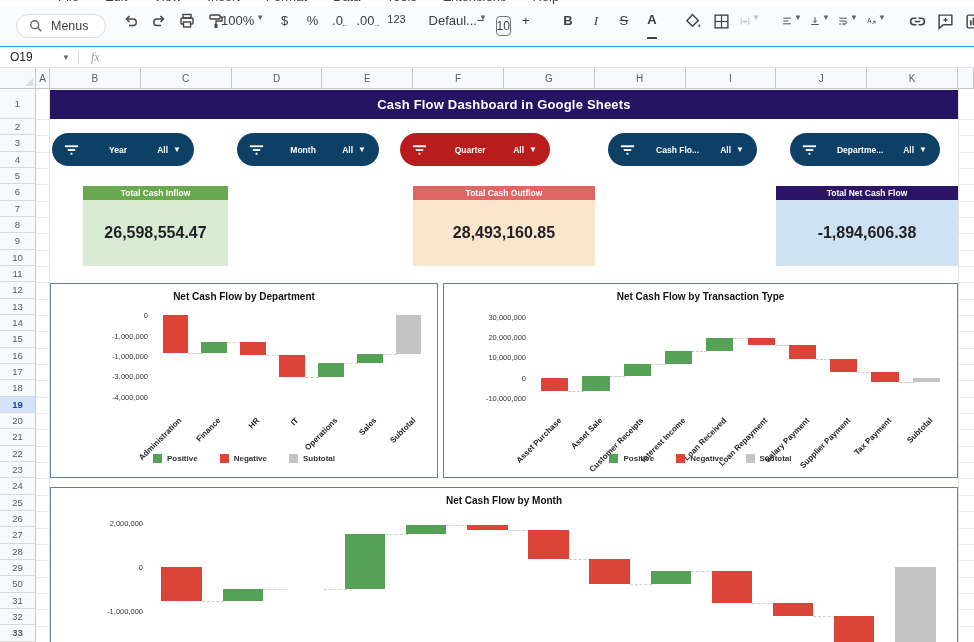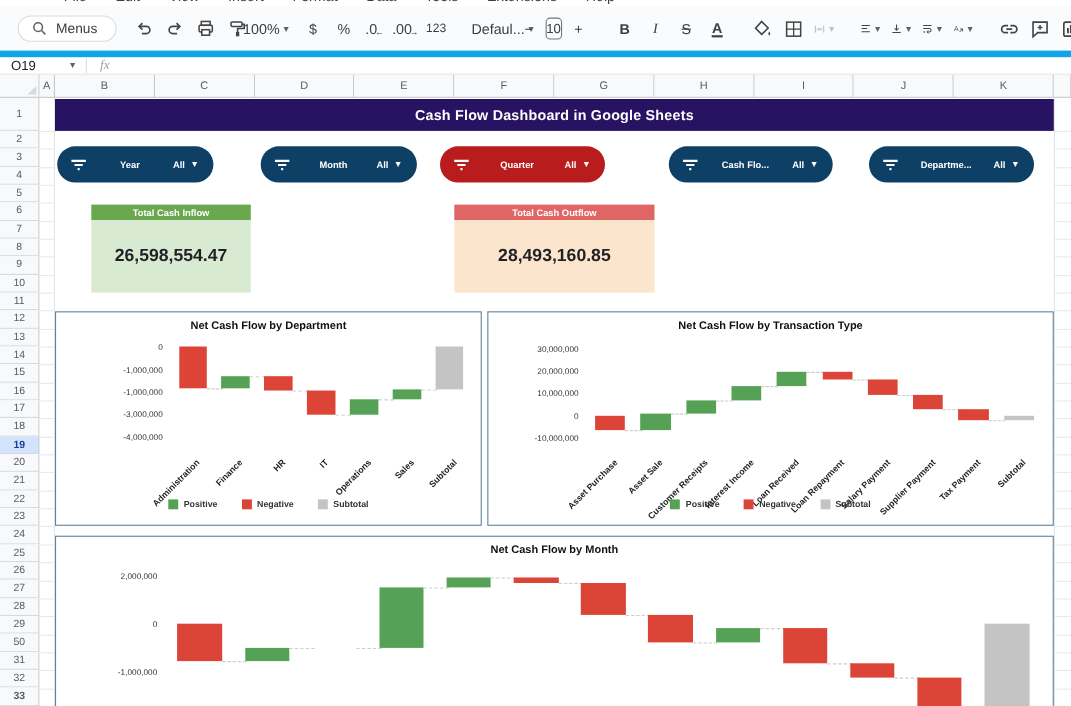--- a/index.html
+++ b/index.html
@@ -9,35 +9,35 @@
   
   .menu-strip { height:6px; overflow:hidden; background:#fff; }
   .menu-strip .inner { display:flex; gap:26px; padding-left:58px; margin-top:-11px;
     font-size:13px; color:#3c4043; }
   .toolbar { height:40px; background:#f9fbfd; display:flex; align-items:center;
     padding-left:16px; gap:2px; }
   .pill { display:flex; align-items:center; gap:8px; border:1px solid #dadce0;
     border-radius:16px; background:#fff; padding:4px 16px 4px 12px; font-size:12.5px;
     color:#3c4043; margin-right:10px; }
   .tbtn { min-width:26px; height:26px; border-radius:4px; display:flex;
-    align-items:center; justify-content:center; color:#444; font-size:13px;
+    justify-content:center; color:#444; font-size:13px;
     padding:0 3px; cursor:default; }
   .tchar { font-size:13px; color:#3c4043; }
   .caret { font-size:8px; color:#5f6368; margin-left:2px; }
   .tdiv { width:1px; height:20px; background:#dadce0; margin:0 6px; }
   .fontsize-box { border:1px solid #747775; border-radius:4px; width:26px; height:20px;
     display:flex; align-items:center; justify-content:center; font-size:12px; color:#3c4043; }
   .bold { font-weight:bold; } .ital { font-style:italic; font-family:"Liberation Serif",serif; }
   .strike { text-decoration:line-through; } .uline { border-bottom:2px solid #3c4043; line-height:1; }
   .subarrow { font-size:8px; margin-top:7px; margin-left:-2px; color:#3c4043; }
   .dim { opacity:.38; }
   svg.ic { display:block; }
 
   
-  .formula-bar { height:22px; background:#fff; border-top:6px solid #0ea5e9;
+  .formula-bar { height:22px; background:#fff; border-top:1px solid #0ea5e9;
     border-bottom:1px solid #e0e3e7; display:flex; align-items:center; font-size:12px; color:#202124; }
   .name-box { width:78px; display:flex; align-items:center; justify-content:space-between;
     padding:0 8px 0 10px; }
   .fb-div { width:1px; height:14px; background:#dadce0; }
   .fx { font-style:italic; font-family:"Liberation Serif",serif; color:#9aa0a6;
     margin-left:12px; font-size:12px; }
 
   
   .grid-wrap { position:relative; width:974px; height:574px; }
   .corner { position:absolute; left:0; top:0; width:36px; height:21px; background:#f8f9fa;
@@ -475,20 +475,24 @@
     </div>
 
     <div class="kpi" style="left:19px;width:173px;padding-left:28px;">
       <div class="kpi-h" style="background: rgb(106, 168, 79);">Total Cash Inflow</div>
       <div class="kpi-b" style="background: rgb(217, 234, 211);">26,598,554.47</div>
     </div>
     <div class="kpi" style="left:377px;width:182px;">
       <div class="kpi-h" style="background: rgb(224, 102, 102);">Total Cash Outflow</div>
       <div class="kpi-b" style="background: rgb(252, 229, 205);">28,493,160.85</div>
     </div>
+    <div class="kpi" style="left:740px;width:182px;">
+      <div class="kpi-h" style="background: rgb(44, 21, 102);">Total Net Cash Flow</div>
+      <div class="kpi-b" style="background: rgb(207, 226, 243);">-1,894,606.38</div>
+    </div>
 
     <div class="chart-box" style="left:14px; top:194px; width:388px; height:195px;">
       <div class="chart-title">Net Cash Flow by Department</div>
       <div class="plot" style="left:105px; top:26px; width:272px; height:96px;">
           <div class="ytick" style="left: -94px; top: 1.10638px;">0</div>
           <div class="ytick" style="left: -94px; top: 21.5319px;">-1,000,000</div>
           <div class="ytick" style="left: -94px; top: 41.9574px;">-1,000,000</div>
           <div class="ytick" style="left: -94px; top: 62.383px;">-3,000,000</div>
           <div class="ytick" style="left: -94px; top: 82.8085px;">-4,000,000</div>
           <div class="wbar" style="left: 6.60571px; width: 25.6457px; top: 5.10638px; height: 37.7872px; background: rgb(219, 68, 55);"></div>

